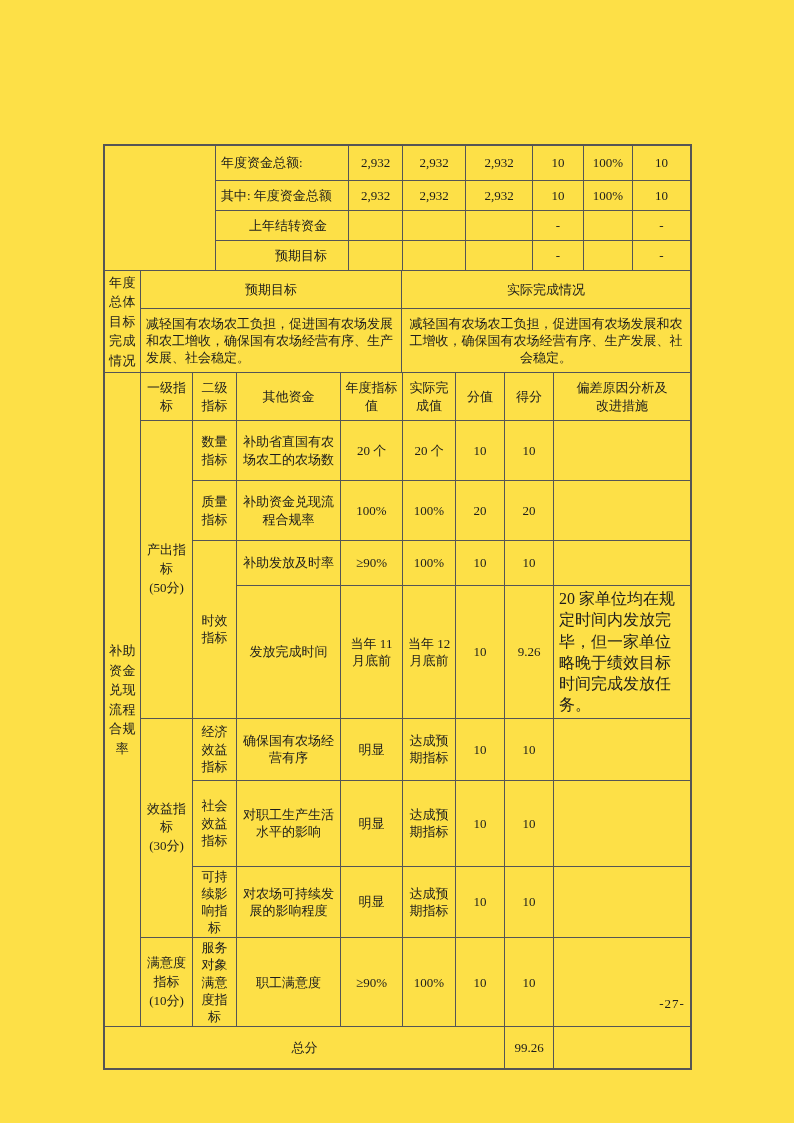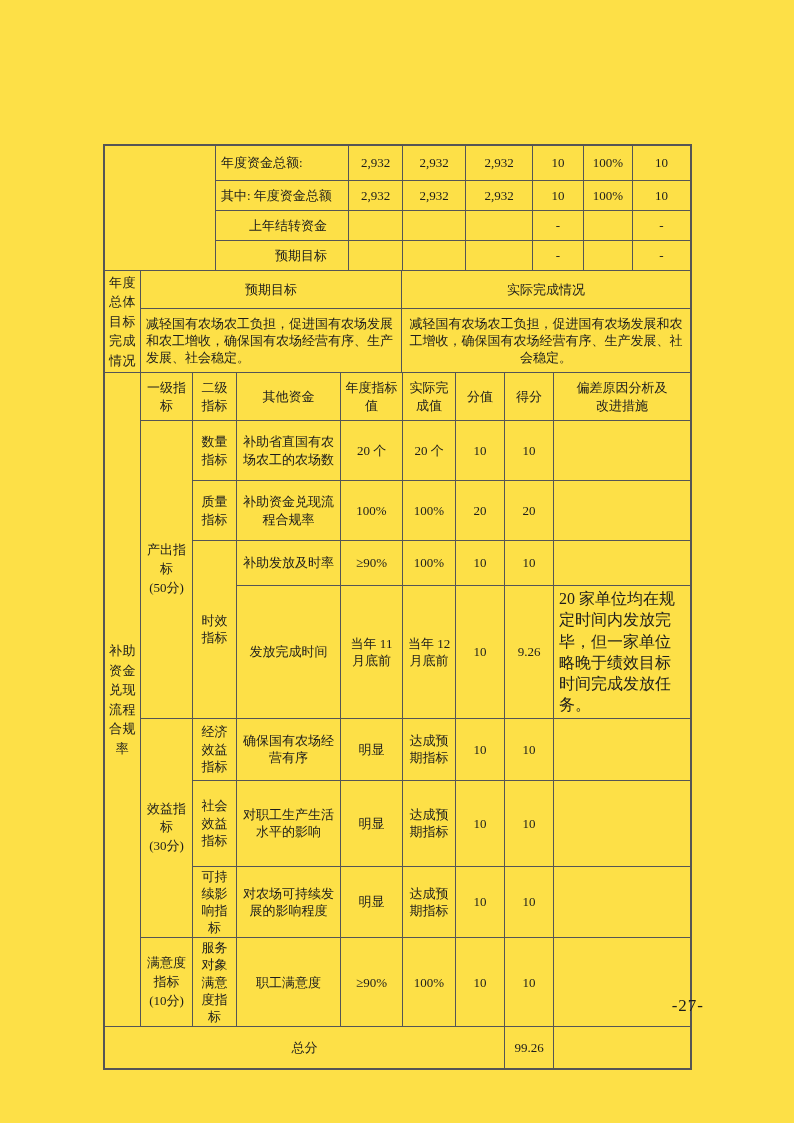--- a/index.html
+++ b/index.html
@@ -21,22 +21,22 @@
   .lt  { text-align:left;  padding-left:5px; }
   .rt  { text-align:right; padding-right:21px;margin-top:16px; }
   .vcell { line-height:1.5; letter-spacing:0.5px; padding:1px 2px; }
   .l1cell { line-height:1.45; }
   .goalL { text-align:left; padding:2px 5px; }
   .goalC { text-align:center; padding:2px 4px; }
   .padh { padding:0 4px; }
   .devh { padding:0 17px; }
   .dev  { text-align:left; font-size:16px; line-height:1.33; padding:2px 5px; }
   .pageno {
-    position:absolute; left:640px; top:996px; width:64px; text-align:right;
-    font-size:17px; letter-spacing:1px;
+    position:absolute; left:640px; top:996px; width:64px; text-align:center;
+    font-size:13px; letter-spacing:1px;
   }
 </style>
 </head>
 <body>
 
 <div class="page">
 
   <div class="tblwrap">
 
     <table class="t1">

